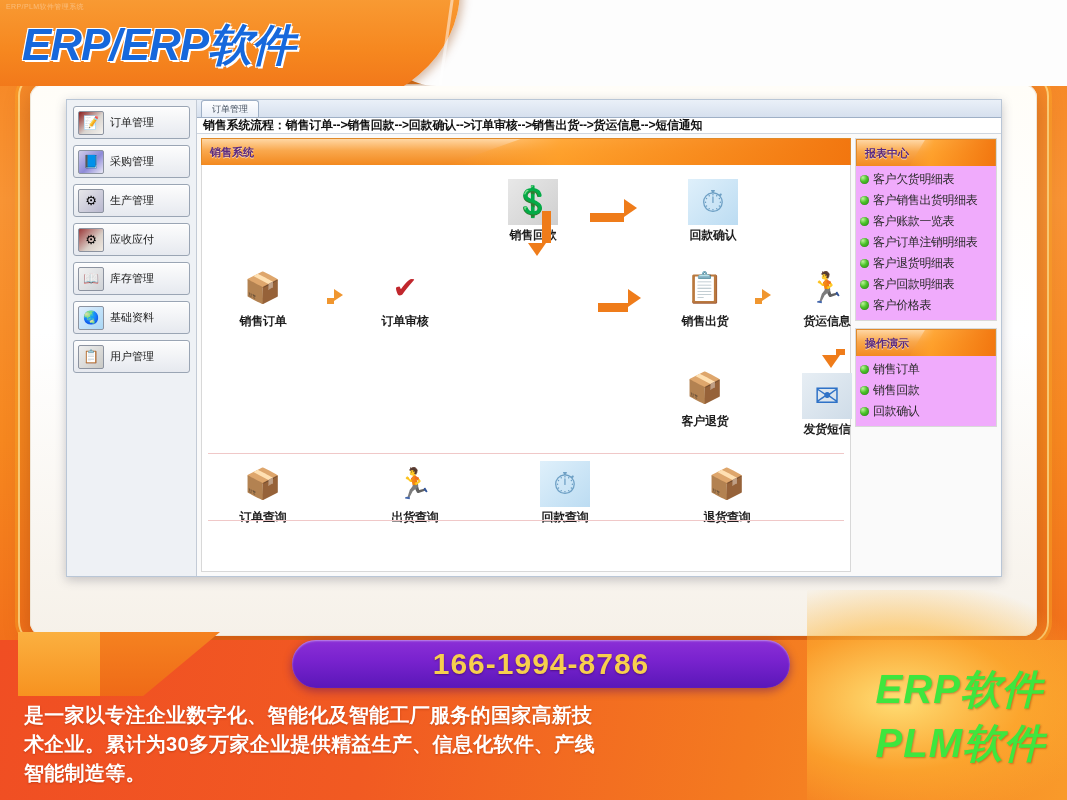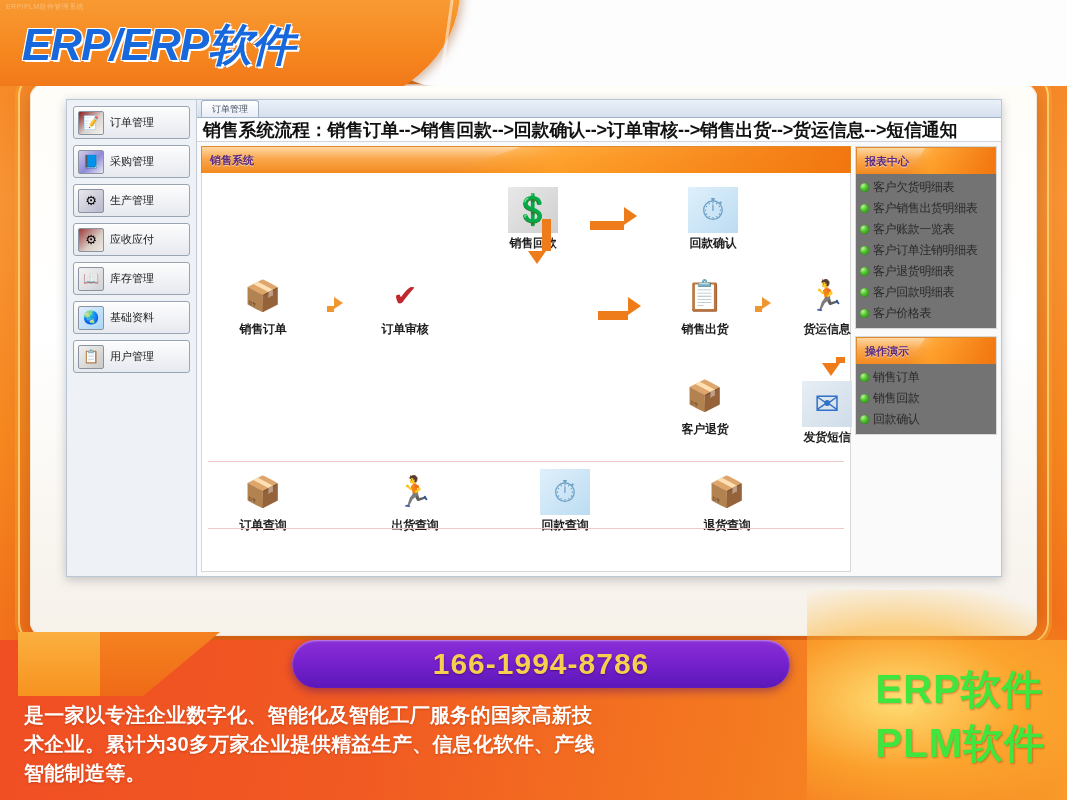--- a/index.html
+++ b/index.html
@@ -120,23 +120,23 @@
     display: flex; align-items: flex-end;
   }
   .tab-active {
     height: 17px; padding: 0 10px; margin-left: 4px;
     background: linear-gradient(180deg,#ffffff 0%, #e8eef7 100%);
     border: 1px solid #9fb0c6; border-bottom: none;
     border-top-left-radius: 3px; border-top-right-radius: 3px;
     font-size: 9px; color: #44505f; line-height: 17px;
   }
   .flowline {
-    height: 24px; display: flex; align-items: center;
+    height: 16px; display: flex; align-items: center;
     padding-left: 6px;
-    font-size: 18px; font-weight: bold; color: #111;
+    font-size: 12px; font-weight: bold; color: #111;
     background: #fff;
     border-bottom: 1px solid #cfd6e0;
     white-space: nowrap; letter-spacing: -.2px;
   }
 
   .app-body { flex: 1; display: flex; min-height: 0; background: #fafafa; }
 
   
   .diagram-col { flex: 1; display: flex; flex-direction: column; padding: 4px; min-width: 0; }
   .panel-head {
@@ -188,21 +188,21 @@
     border-top: 6px solid transparent; border-bottom: 6px solid transparent;
     border-left: 9px solid #f0962f;
   }
   .arrow-sm-r-tail { position: absolute; height: 6px; background: #f0962f; top: 3px; right: 9px; width: 7px; }
   .divider-pink {
     position: absolute; left: 6px; right: 6px; height: 1px; background: #f0c8c8;
   }
 
   
   .right-col { width: 146px; padding: 4px 4px 4px 0; display: flex; flex-direction: column; gap: 7px; }
-  .rp { border: 1px solid #d9d9d9; background: #737373; }
+  .rp { border: 1px solid #d9d9d9; background: #f0abfc; }
   .rp-list { padding: 5px 4px 6px 4px; display: flex; flex-direction: column; gap: 4px; }
   .rp-row { display: flex; align-items: center; gap: 4px; }
   .bullet {
     width: 9px; height: 9px; border-radius: 50%; flex: 0 0 9px;
     background: radial-gradient(circle at 32% 28%, #bdf59a 0%, #4cc22a 45%, #2a8a14 100%);
     box-shadow: inset 0 0 1px rgba(0,0,0,.4);
   }
   .rp-text { font-size: 12px; color: #2a2a2a; white-space: nowrap; letter-spacing: -.4px; }
 
   
@@ -246,20 +246,21 @@
     text-shadow: 0 1px 2px rgba(150,40,0,.45);
   }
   .green-stack {
     position: absolute; right: 22px; bottom: 30px; text-align: left;
   }
   .green-line {
     font-size: 40px; font-weight: bold; color: #3ee63e; line-height: 1.35;
     letter-spacing: 1px;
     text-shadow: 1px 1px 2px rgba(100,30,0,.35);
     white-space: nowrap;
+    font-style: italic;
   }
 </style>
 </head>
 <body>
 
 <div class="frame-outer">
   <div class="frame-ring"></div>
   <div class="frame-inner-shadow"></div>
 </div>
 

